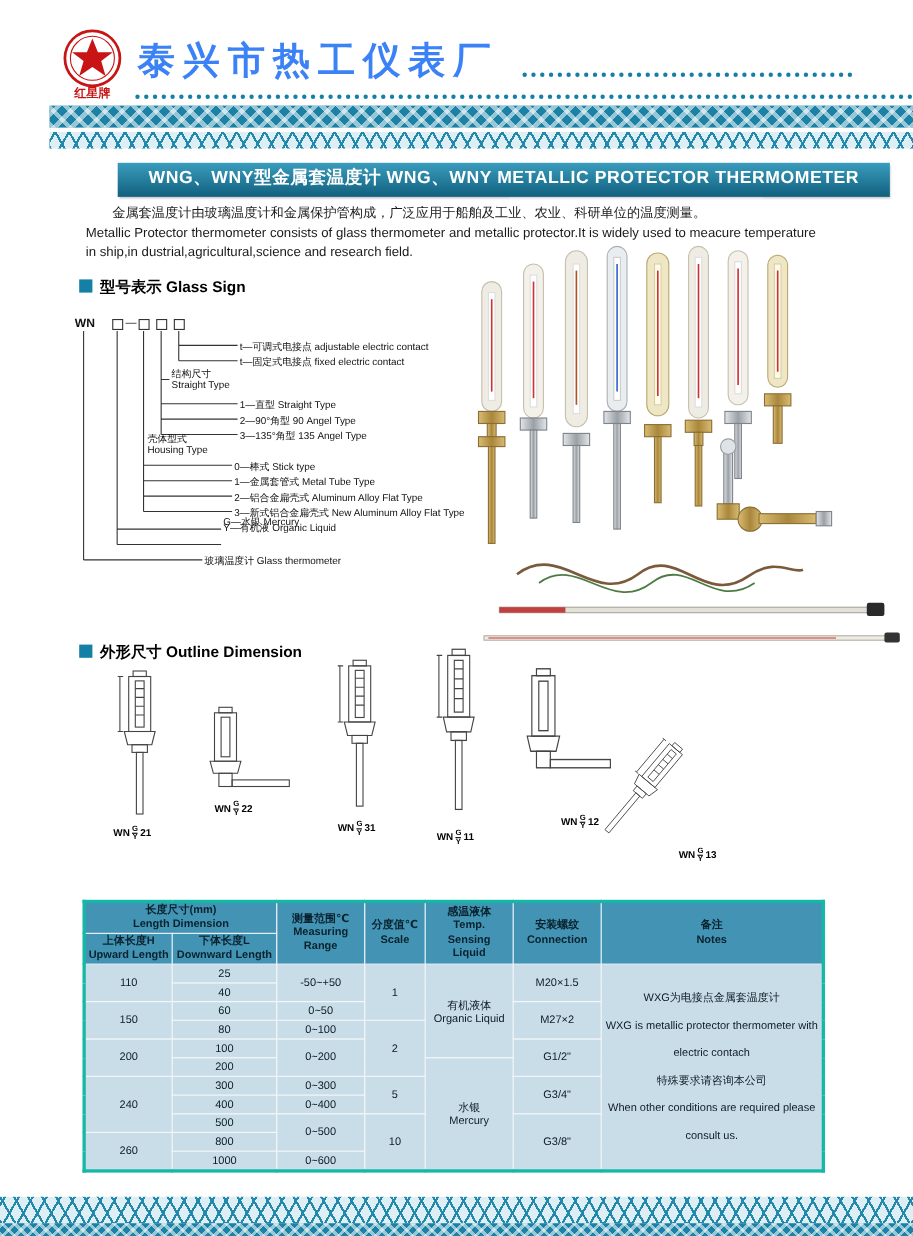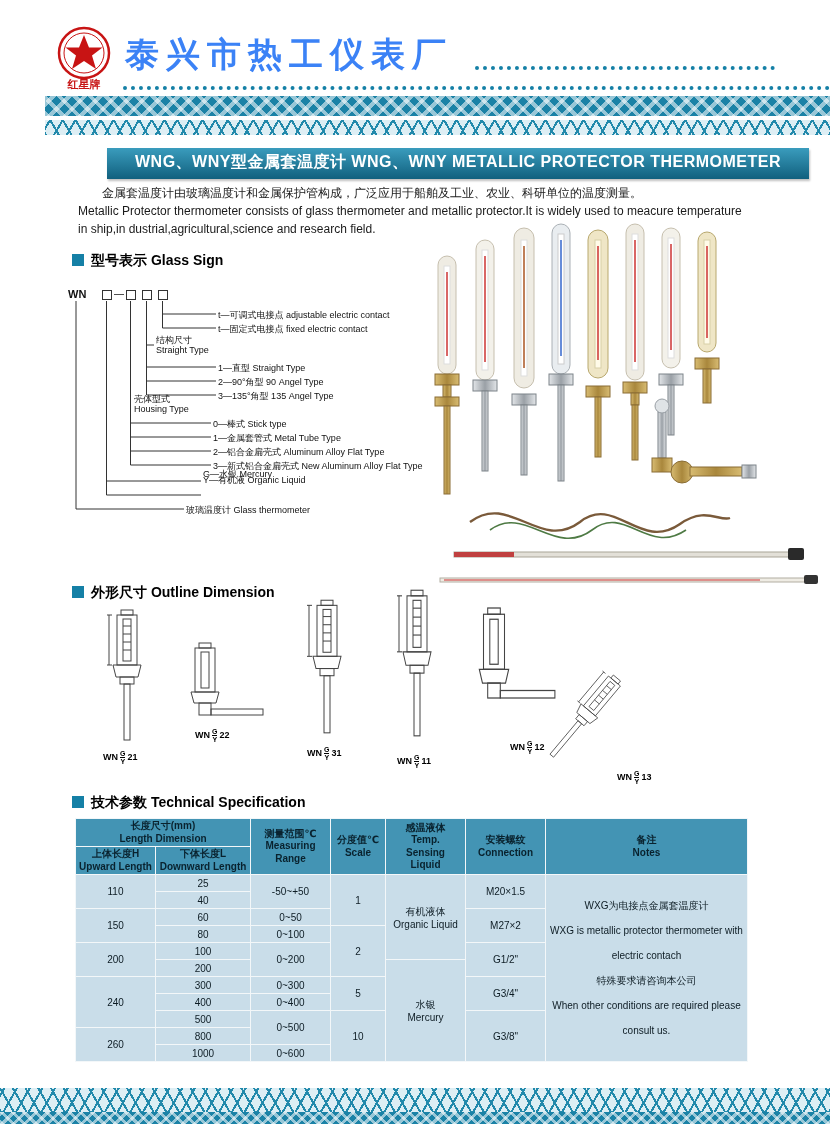--- a/index.html
+++ b/index.html
@@ -45,21 +45,21 @@
   .o-label{position:absolute;font-size:9px;font-weight:bold;white-space:nowrap;color:#000;}
   .frac{display:inline-flex;flex-direction:column;vertical-align:middle;font-size:7px;line-height:1;
         text-align:center;margin:0 2px;}
   .frac .fy{border-top:1px solid #000;}
   
   .spec-table{position:absolute;top:818px;left:75px;border-collapse:collapse;font-size:10px;}
   .spec-table th,.spec-table td{border:1px solid #f3f7f9;white-space:pre-line;text-align:center;
         vertical-align:middle;padding:1px 2px;}
   .spec-table th{background:#4394b4;color:#09222e;font-weight:bold;font-size:10px;line-height:1.25;}
   .spec-table td{background:#c9dde9;height:14px;color:#0d1c24;}
-  .spec-table{border:1px solid #14b8a6;}
+  .spec-table{border:3px solid #14b8a6;}
   .notes-cell{font-size:10px;}
   .notes-cell div{line-height:25px;}
   
   .footer-lattice{position:absolute;left:0;right:0;bottom:12px;height:24px;background:#ddeef4;
     background-image:repeating-linear-gradient(60deg,#2289ab 0 2px,transparent 2px 11px),
                      repeating-linear-gradient(-60deg,#2289ab 0 2px,transparent 2px 11px);}
   .footer-dark{position:absolute;left:0;right:0;bottom:0;height:12px;background:#1b82a6;
     background-image:repeating-linear-gradient(45deg,rgba(255,255,255,.55) 0 3px,transparent 3px 8px),
                      repeating-linear-gradient(-45deg,rgba(255,255,255,.55) 0 3px,transparent 3px 8px);}
 </style>
@@ -302,23 +302,20 @@
         </span><span>12</span>
     </span>
     <span class="o-label" style="left:572px;top:182px;">
       <span>WN</span><span class="frac">
           <span>G</span>
           <span class="fy">Y</span>
         </span><span>13</span>
     </span>
   </div>
 
-  <div class="sec-head h-spec">
-    <span class="sq"></span><span>技术参数 Technical Specification</span>
-  </div>
 
   <table class="spec-table">
     <colgroup>
       <col style="width:80px">
         <col style="width:95px">
         <col style="width:80px">
         <col style="width:55px">
       <col style="width:80px">
         <col style="width:80px">
         <col style="width:202px">

